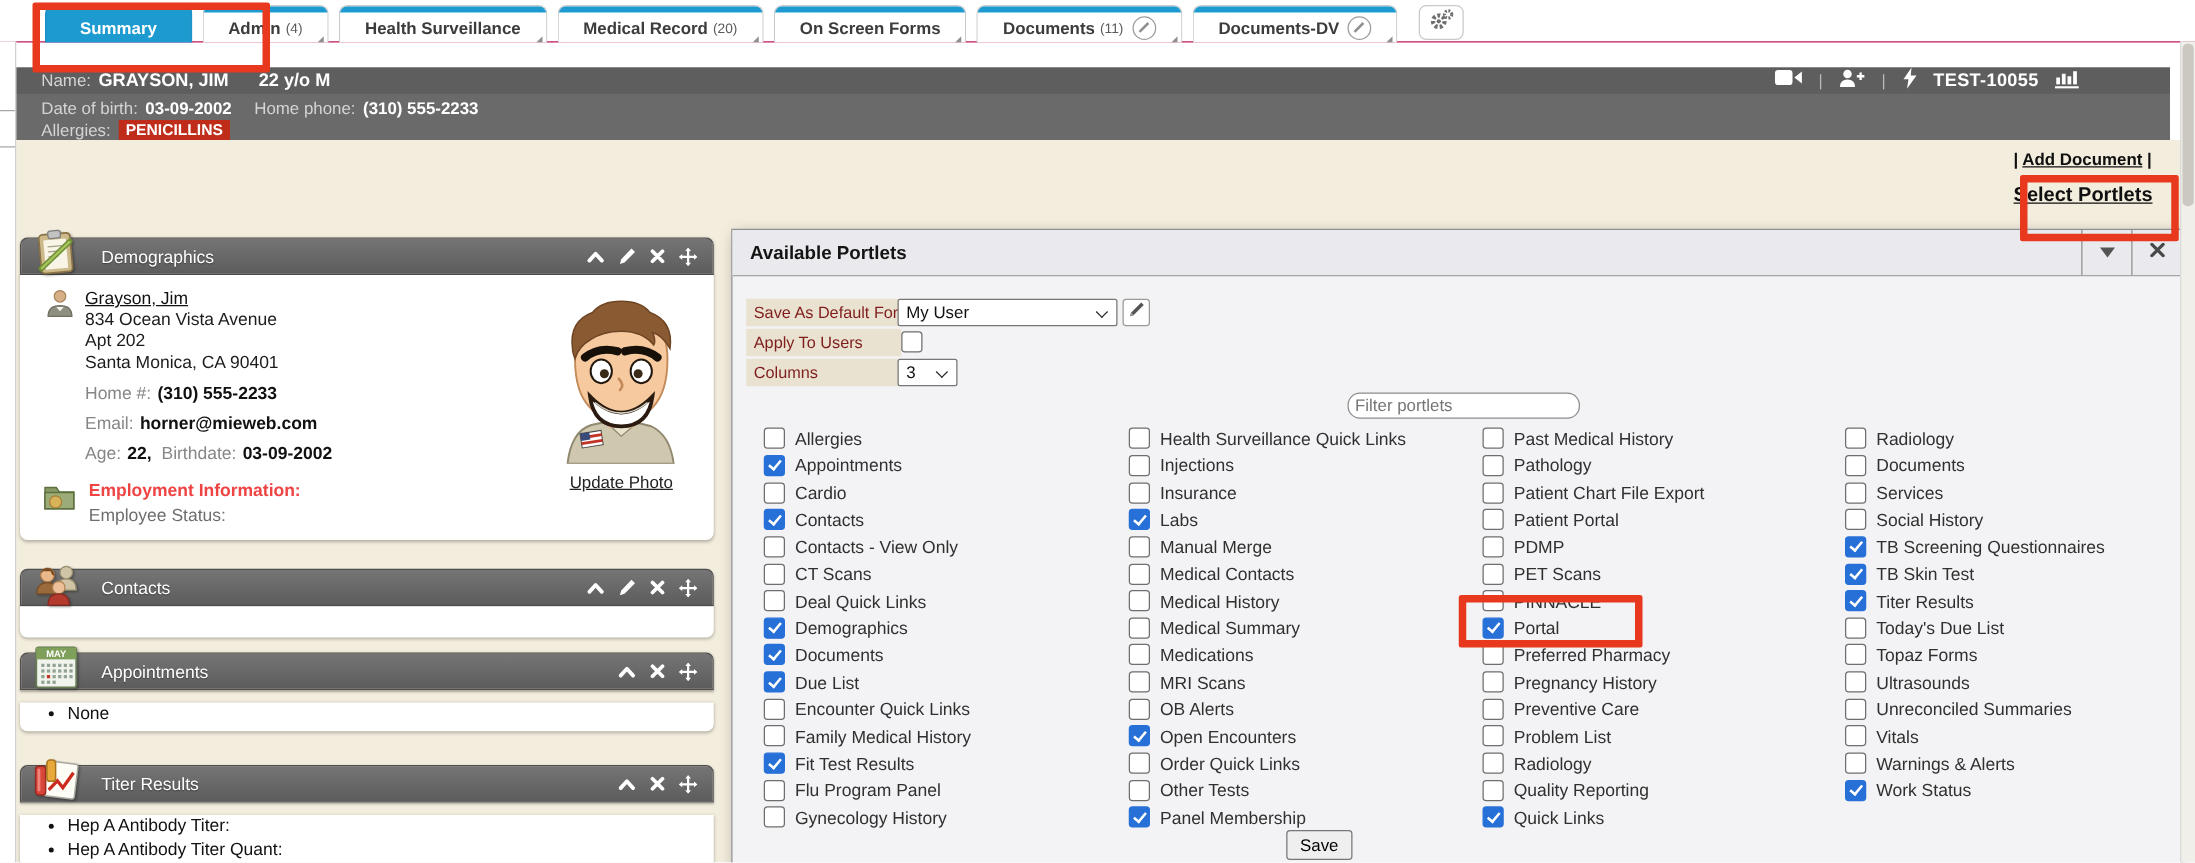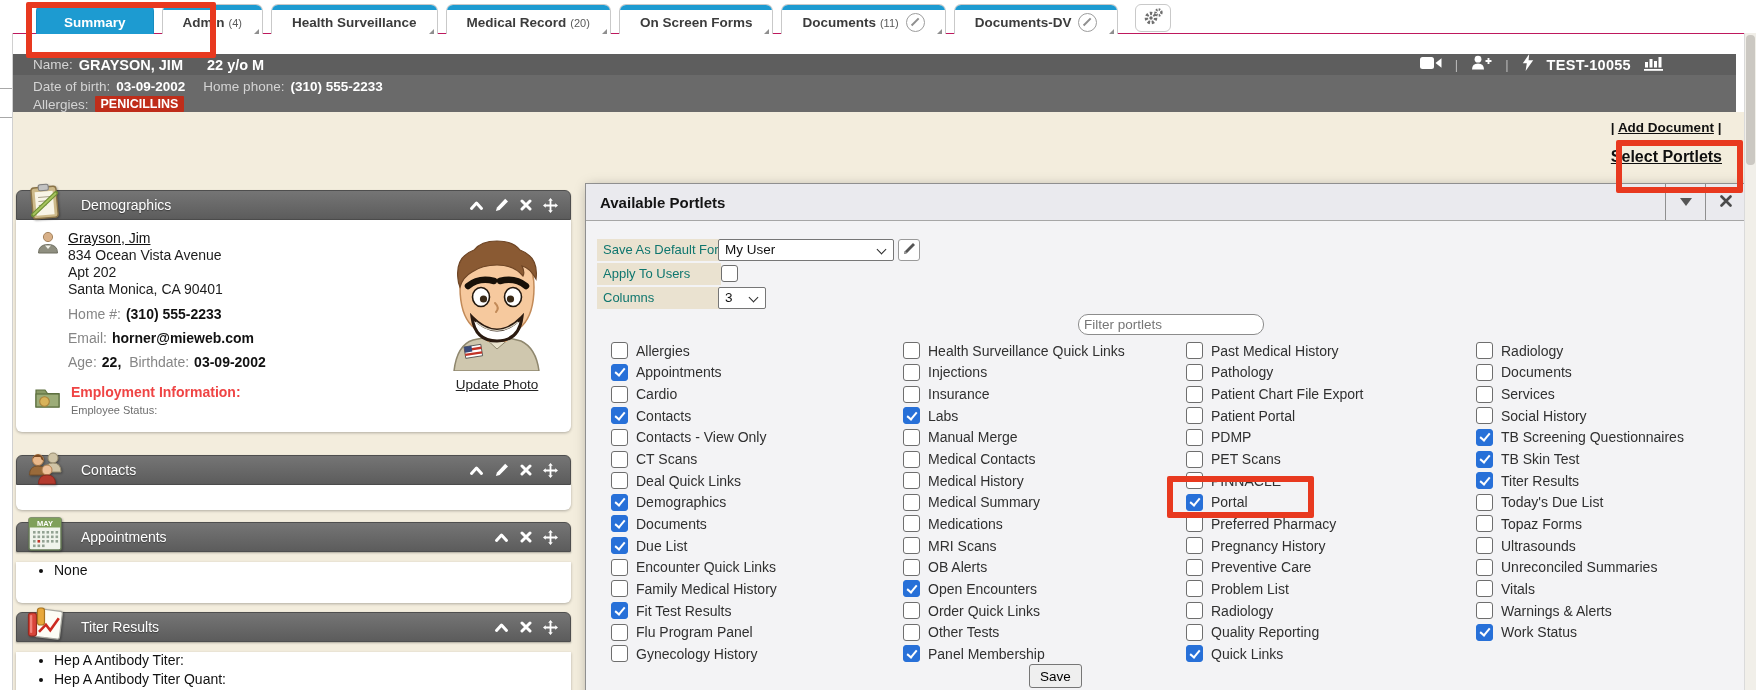--- a/index.html
+++ b/index.html
@@ -66,49 +66,49 @@
 .pt-controls{position:absolute;right:12px;top:0;height:100%;display:flex;align-items:center;gap:11px}
 .ctl{display:flex;align-items:center;cursor:pointer}
 .pt-icon{position:absolute;left:8px;top:-9px;width:40px;height:40px;z-index:2;filter:drop-shadow(1px 1px 1px rgba(0,0,0,.35))}
 .pt-body{position:relative;background:#fff;border-radius:0 0 6px 6px;box-shadow:0 1px 3px rgba(0,0,0,.28)}
 
 #portlet-demographics{top:190px}
 #portlet-demographics .pt-body{height:212px}
 #portlet-contacts{top:455px}
 #portlet-contacts .pt-body{height:25px}
 #portlet-appointments{top:522px}
-#portlet-appointments .pt-body{height:41px}
+#portlet-appointments .pt-body{height:23px}
 #portlet-titer{top:612px}
 #portlet-titer .pt-body{height:80px}
 
 .demo-row{display:flex;padding:10px 0 0 20px}
 .demo-lines{margin-left:8px;font-size:14px;color:#1c1c1c;line-height:17px}
 .patient-link{color:#111;text-decoration:underline;cursor:pointer}
 .kv{padding:8px 0 0 52px;font-size:14px}
 .kv .k{color:#868686;margin-right:5px}
 .kv .v{color:#111;font-weight:600}
 .employment{display:flex;margin:14px 0 0 18px}
 .emp-text{margin-left:10px}
 .emp-title{font-weight:700;font-size:14px;color:#ef4444}
-.emp-status{font-size:11px;color:#6e6e6e;margin-top:4px}
+.emp-status{font-size:14px;color:#6e6e6e;margin-top:4px}
 .photo-wrap{position:absolute;left:417px;top:13px;width:128px;text-align:center}
 .update-photo{font-size:13.5px;color:#222;text-decoration:underline;cursor:pointer;display:inline-block;margin-top:2px}
 .pt-list{margin:10px 0 0 38px;font-size:14px;line-height:17.5px;color:#111}
 .pt-list li{margin:0 0 1px 0}
 
 
 #dialog{position:absolute;left:585px;top:183px;width:1159px;height:520px;background:#f3f3f5;
   border:1px solid #8f8f8f;box-shadow:3px 4px 12px rgba(0,0,0,.35);z-index:25}
 .dlg-header{position:relative;height:36px;background:#eaeaee;border-bottom:1px solid #a6a6a6;display:flex;align-items:center}
 .dlg-title{margin-left:14px;font-size:15px;font-weight:700;color:#141414}
 .dlg-btns{position:absolute;right:0;top:0;height:36px;display:flex}
 .dlg-btn{width:39px;height:36px;border-left:1px solid #8f8f8f;display:flex;align-items:center;justify-content:center;cursor:pointer}
 .tri-down{width:0;height:0;border-left:6px solid transparent;border-right:6px solid transparent;border-top:8px solid #555}
 .fcell{position:absolute;left:11px;width:118px;height:22px;background:var(--label-cell-tan);
-  font-size:13px;color:#0f766e;line-height:22px;padding-left:6px}
+  font-size:13px;color:#7f1d1d;line-height:22px;padding-left:6px}
 #fcell-save{top:55px}#fcell-apply{top:79px}#fcell-columns{top:103px}
 .fake-sel{position:absolute;height:20px;background:#fff;border:1px solid #767676;border-radius:2px;
   font-size:13.5px;line-height:20px;padding-left:6px;color:#111;cursor:pointer}
 .fake-sel::after{content:"";position:absolute;right:8px;top:5.5px;width:6px;height:6px;
   border-right:1.8px solid #2b2b2b;border-bottom:1.8px solid #2b2b2b;transform:rotate(45deg)}
 #sel-user{left:132px;top:55px;width:168px}
 #sel-columns{left:132px;top:103px;width:40px}
 #btn-edit-default{position:absolute;left:312px;top:55px;width:20px;height:20px;background:#fff;border:1px solid #9a9a9a;
   border-radius:3px;display:flex;align-items:center;justify-content:center;cursor:pointer}
 .cb{position:relative;width:15px;height:15px;border:1.5px solid #6e6e6e;border-radius:3px;background:#fff;flex:0 0 15px;cursor:pointer}

